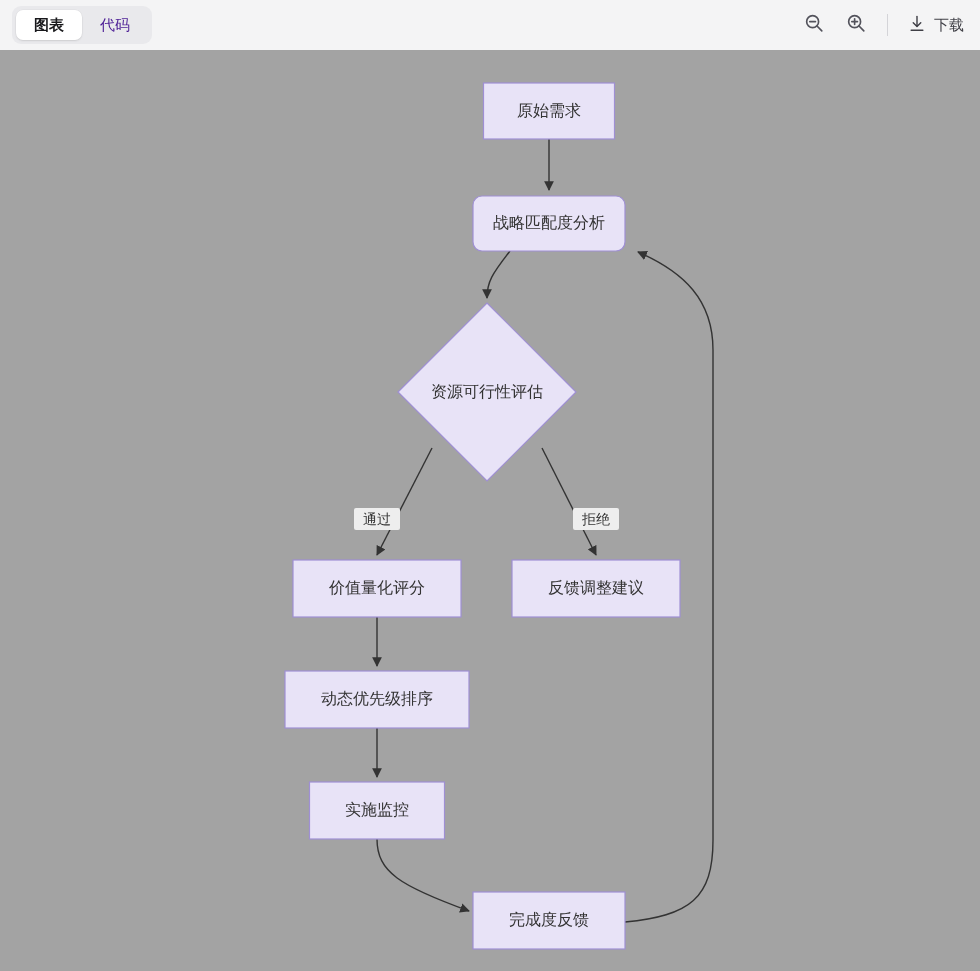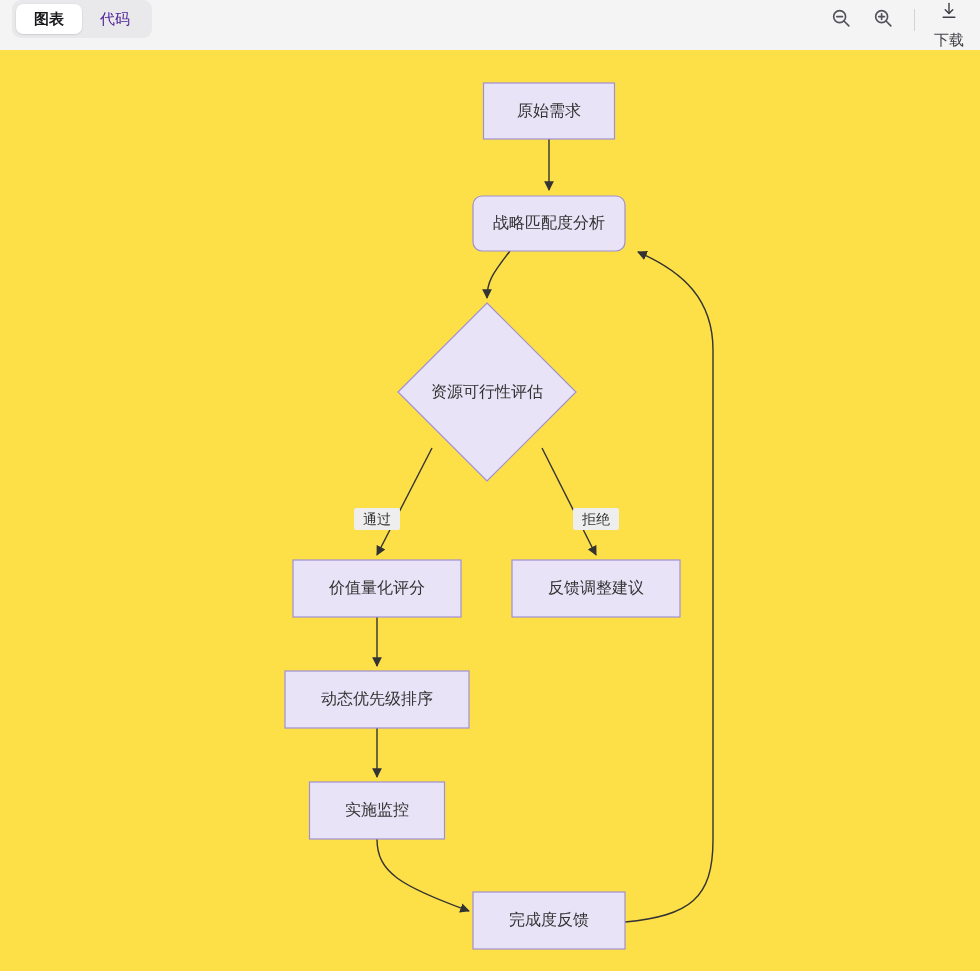--- a/index.html
+++ b/index.html
@@ -9,21 +9,21 @@
     overflow: hidden;
     font-family: "Liberation Sans", "DejaVu Sans", sans-serif;
   }
   body { background: #fafafa; }
 
   
   .header {
     position: absolute; top: 0; left: 0;
     width: 980px; height: 50px;
     background: #f4f4f5;
-    display: flex; align-items: flex-start;
+    display: flex; align-items: center;
     justify-content: space-between;
     padding: 0 10px 0 12px;
   }
   .tab-group {
     display: flex; align-items: center;
     background: #e9e9ec;
     border-radius: 9px;
     padding: 4px;
     height: 38px;
   }
@@ -55,28 +55,27 @@
     width: 1px; height: 22px;
     background: #d4d4d8;
     margin: 0 9px;
   }
   .download-btn {
     display: flex; align-items: center; gap: 7px;
     height: 38px; padding: 0 6px 0 8px;
     border-radius: 8px; cursor: pointer;
     color: #3f3f46; font-size: 15px;
     white-space: nowrap;
-    flex-direction: column;
   }
 
   
   .canvas {
     position: absolute; top: 50px; left: 0;
     width: 980px; height: 921px;
-    background: #fde047;
+    background: #a3a3a3;
     overflow: hidden;
   }
   .diagram-svg { position: absolute; top: 0; left: 0; }
 
   .node-label {
     font-family: "Liberation Sans", "DejaVu Sans", sans-serif;
     font-size: 16px;
     fill: #333333;
     dominant-baseline: middle;
     text-anchor: middle;

